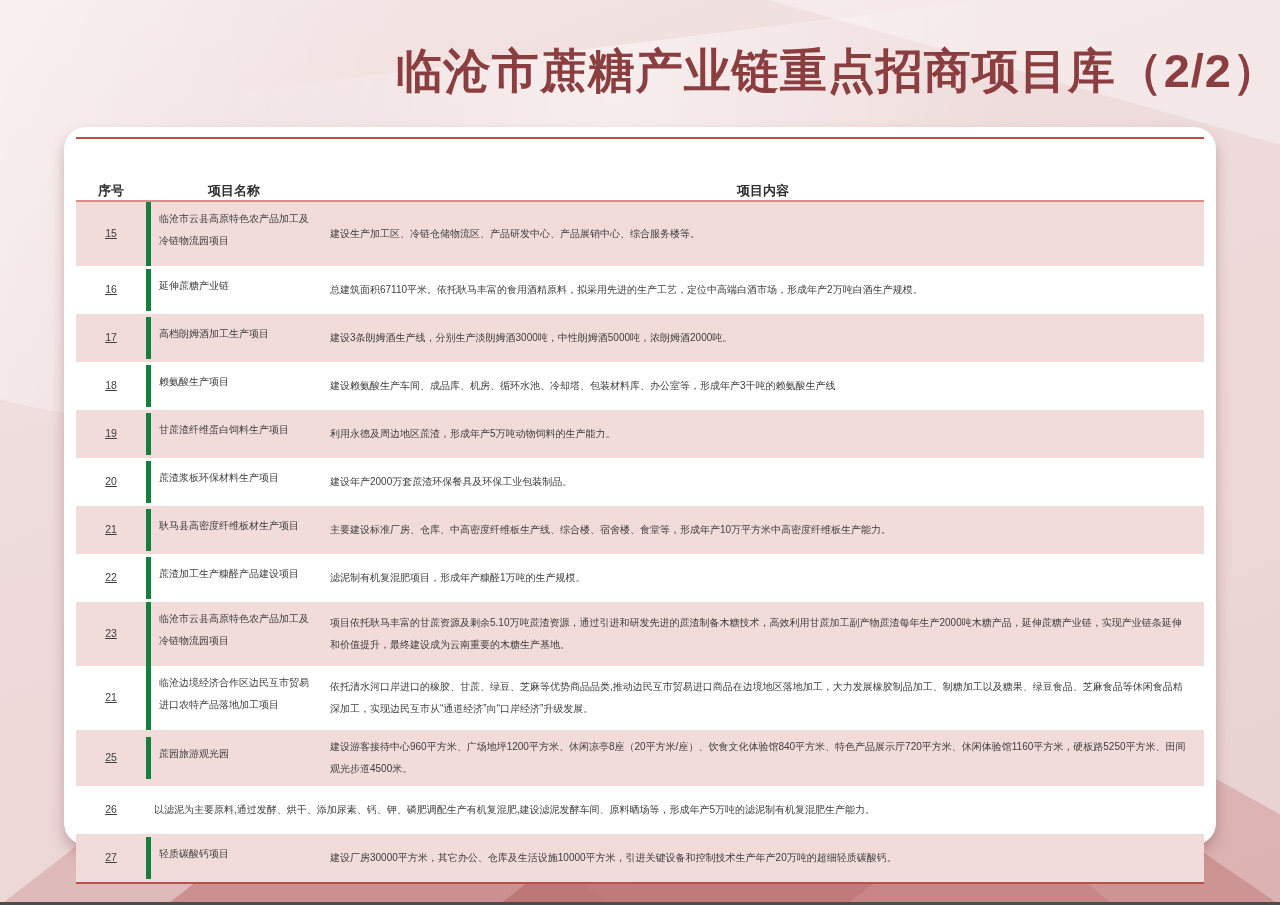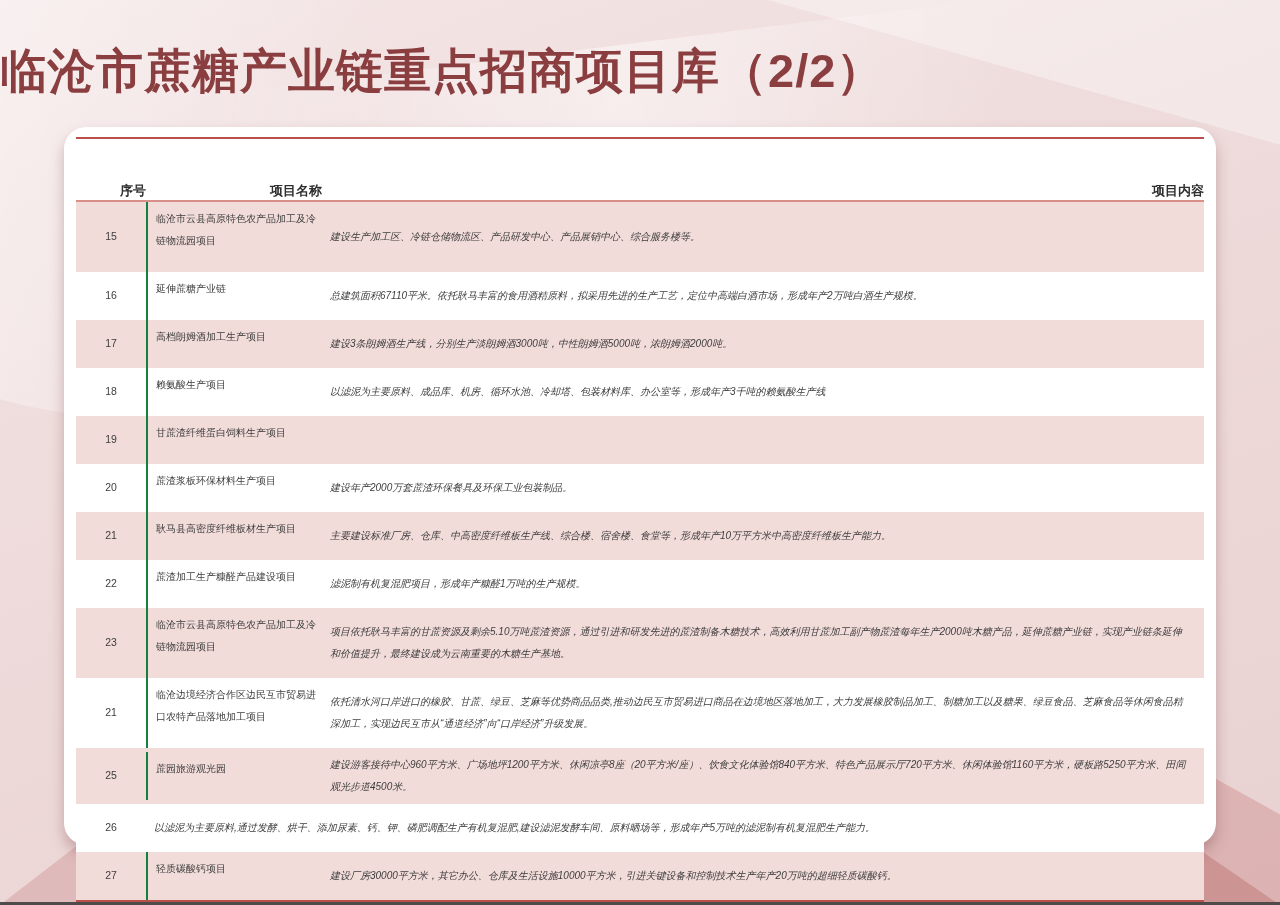--- a/index.html
+++ b/index.html
@@ -27,55 +27,55 @@
   .tri{position:absolute;inset:0;}
   .tri-c{clip-path:polygon(0% 100%,22% 76%,48% 100%);background:#d9aaaa;opacity:.65;}
   .tri-a{clip-path:polygon(13% 100%,51% 58%,87% 100%);background:#c57f7f;opacity:.7;}
   .tri-b{clip-path:polygon(39% 100%,67% 68%,100% 100%);background:#b26262;opacity:.55;}
   .tri-d{clip-path:polygon(66% 100%,86% 79%,100% 90%,100% 100%);background:#cf9494;opacity:.5;}
   .tri-e{clip-path:polygon(60% 0%,100% 0%,100% 16%);background:rgba(255,255,255,0.35);}
   .bottom-edge{position:absolute;left:0;bottom:0;width:100%;height:3px;background:#4f4b4b;z-index:5;}
 
   
   .slide-title{
-    position:absolute;top:40px;left:0;width:100%;text-align:left;z-index:2;
+    position:absolute;top:40px;left:0;width:100%;text-align:right;z-index:2;
     font-size:47px;font-weight:bold;color:var(--maroon,#8b3e40);letter-spacing:1px;
   }
 
   
   .card{
     position:absolute;left:64px;top:127px;width:1152px;height:718px;z-index:2;
     background:#ffffff;border-radius:22px;
     box-shadow:0 8px 14px rgba(120,70,70,0.35);
     padding:10px 0 0 0;box-sizing:border-box;
   }
   .table{margin:0 12px 0 12px;}
 
   .thead{
     display:flex;align-items:center;
     border-top:2px solid var(--accent,#bb4f4a);
     border-bottom:2px solid #d88f8a;
     min-height:32px;background:#ffffff;
     font-size:13px;font-weight:bold;color:#2f2f2f;
   }
-  .thead .hc{text-align:right;margin-top:43px;}
+  .thead .hc{text-align:center;margin-top:43px;}
   .h1{flex:0 0 70px;}
   .h2{flex:0 0 176px;}
   .h3{flex:1 1 auto;}
 
   .tbody{border-bottom:2px solid var(--accent,#bb4f4a);}
   .trow{
     display:flex;align-items:center;min-height:48px;
     font-size:10px;color:#3d3d3d;line-height:2.2;
     background:#ffffff;
   }
   .trow.pink{background:var(--pinkrow,#f2dcda);}
-  .c1{flex:0 0 70px;text-align:center;font-size:10.5px;}
-  .c2{flex:0 0 176px;box-sizing:border-box;padding:6px 6px 20px 8px;border-left:2px solid #15803d;}
-  .c3{flex:1 1 auto;box-sizing:border-box;padding:6px 14px 6px 8px;font-style:italic;}
+  .c1{flex:0 0 70px;text-align:center;font-size:10.5px;text-decoration:underline;}
+  .c2{flex:0 0 176px;box-sizing:border-box;padding:6px 6px 14px 8px;border-left:5px solid #15803d;}
+  .c3{flex:1 1 auto;box-sizing:border-box;padding:6px 14px 6px 8px;}
 </style>
 </head>
 <body style="--maroon: #8b3e40; --accent: #bb4f4a; --pinkrow: #f2dcda;">
 
 <div class="bg-layer">
   <div class="swirl-a"></div>
   <div class="swirl-b"></div>
   <div class="swirl-c"></div>
   <div class="tri tri-e"></div>
   <div class="tri tri-c"></div>
@@ -105,25 +105,26 @@
           <div class="c3">总建筑面积67110平米。依托耿马丰富的食用酒精原料，拟采用先进的生产工艺，定位中高端白酒市场，形成年产2万吨白酒生产规模。</div>
         </div>
         <div class="trow pink">
           <div class="c1">17</div>
           <div class="c2">高档朗姆酒加工生产项目</div>
           <div class="c3">建设3条朗姆酒生产线，分别生产淡朗姆酒3000吨，中性朗姆酒5000吨，浓朗姆酒2000吨。</div>
         </div>
         <div class="trow">
           <div class="c1">18</div>
           <div class="c2">赖氨酸生产项目</div>
-          <div class="c3">以滤泥为主要原料、成品库、机房、循环水池、冷却塔、包装材料库、办公室等，形成年产3千吨的赖氨酸生产线</div>
+          <div class="c3">建设赖氨酸生产车间、成品库、机房、循环水池、冷却塔、包装材料库、办公室等，形成年产3千吨的赖氨酸生产线</div>
         </div>
         <div class="trow pink">
           <div class="c1">19</div>
           <div class="c2">甘蔗渣纤维蛋白饲料生产项目</div>
+          <div class="c3">利用永德及周边地区蔗渣，形成年产5万吨动物饲料的生产能力。</div>
         </div>
         <div class="trow">
           <div class="c1">20</div>
           <div class="c2">蔗渣浆板环保材料生产项目</div>
           <div class="c3">建设年产2000万套蔗渣环保餐具及环保工业包装制品。</div>
         </div>
         <div class="trow pink">
           <div class="c1">21</div>
           <div class="c2">耿马县高密度纤维板材生产项目</div>
           <div class="c3">主要建设标准厂房、仓库、中高密度纤维板生产线、综合楼、宿舍楼、食堂等，形成年产10万平方米中高密度纤维板生产能力。</div>

